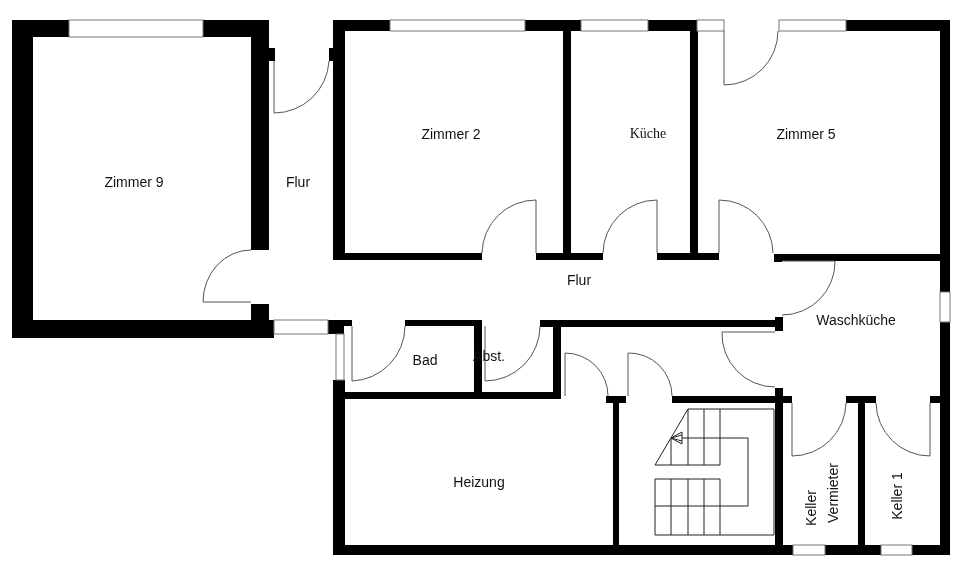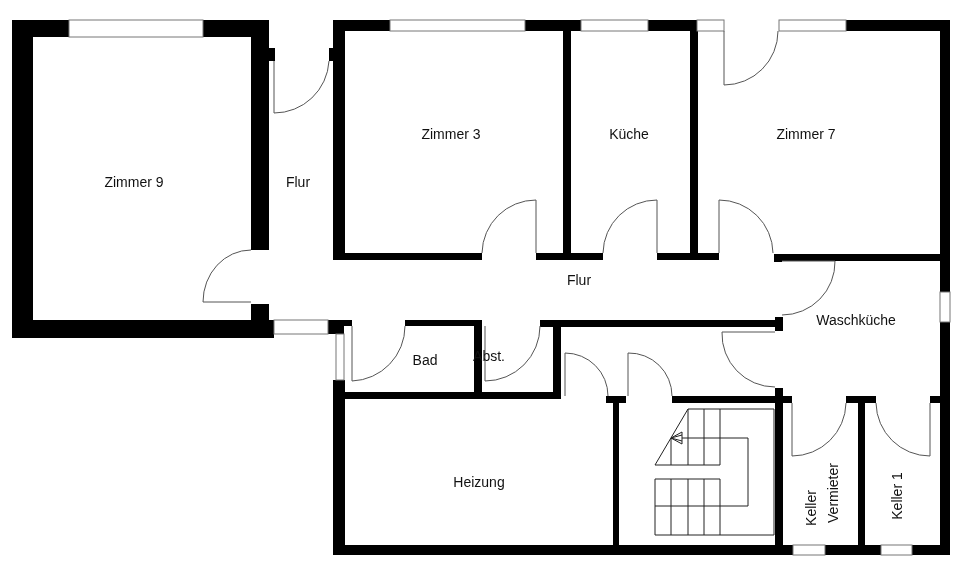--- a/index.html
+++ b/index.html
@@ -135,23 +135,23 @@
     <line x1="704" y1="479" x2="704" y2="535"></line>
     <line x1="688" y1="409" x2="688" y2="465"></line>
     <path d="M671 438 L682 432 L682 444 Z" fill="#fff"></path>
     <line x1="671" y1="438" x2="682" y2="435"></line>
     <line x1="671" y1="438" x2="682" y2="441"></line>
   </g>
 </svg>
 
 <div class="label" style="left:134px;top:182px;">Zimmer 9</div>
 <div class="label" style="left:298px;top:182px;">Flur</div>
-<div class="label" style="left:451px;top:134px;">Zimmer 3</div>
-<div class="label" style="left:629px;top:134px;">Küche</div>
-<div class="label" style="left:806px;top:134px;">Zimmer 7</div>
+<div class="label" style="left:451px;top:134px;">Zimmer 2</div>
+<div class="label" style="left:648px;top:134px;font-family:Liberation Serif, serif;">Küche</div>
+<div class="label" style="left:806px;top:134px;">Zimmer 5</div>
 <div class="label" style="left:579px;top:280px;">Flur</div>
 <div class="label" style="left:856px;top:320px;">Waschküche</div>
 <div class="label" style="left:425px;top:360px;">Bad</div>
 <div class="label" style="left:489px;top:356px;">Abst.</div>
 <div class="label" style="left:479px;top:482px;text-align:center;">Heizung</div>
 <div class="label vertical" style="left:811px;top:508px;">Keller</div>
 <div class="label vertical" style="left:833px;top:493px;">Vermieter</div>
 <div class="label vertical" style="left:897px;top:496px;">Keller 1</div>
 
 </body></html>

